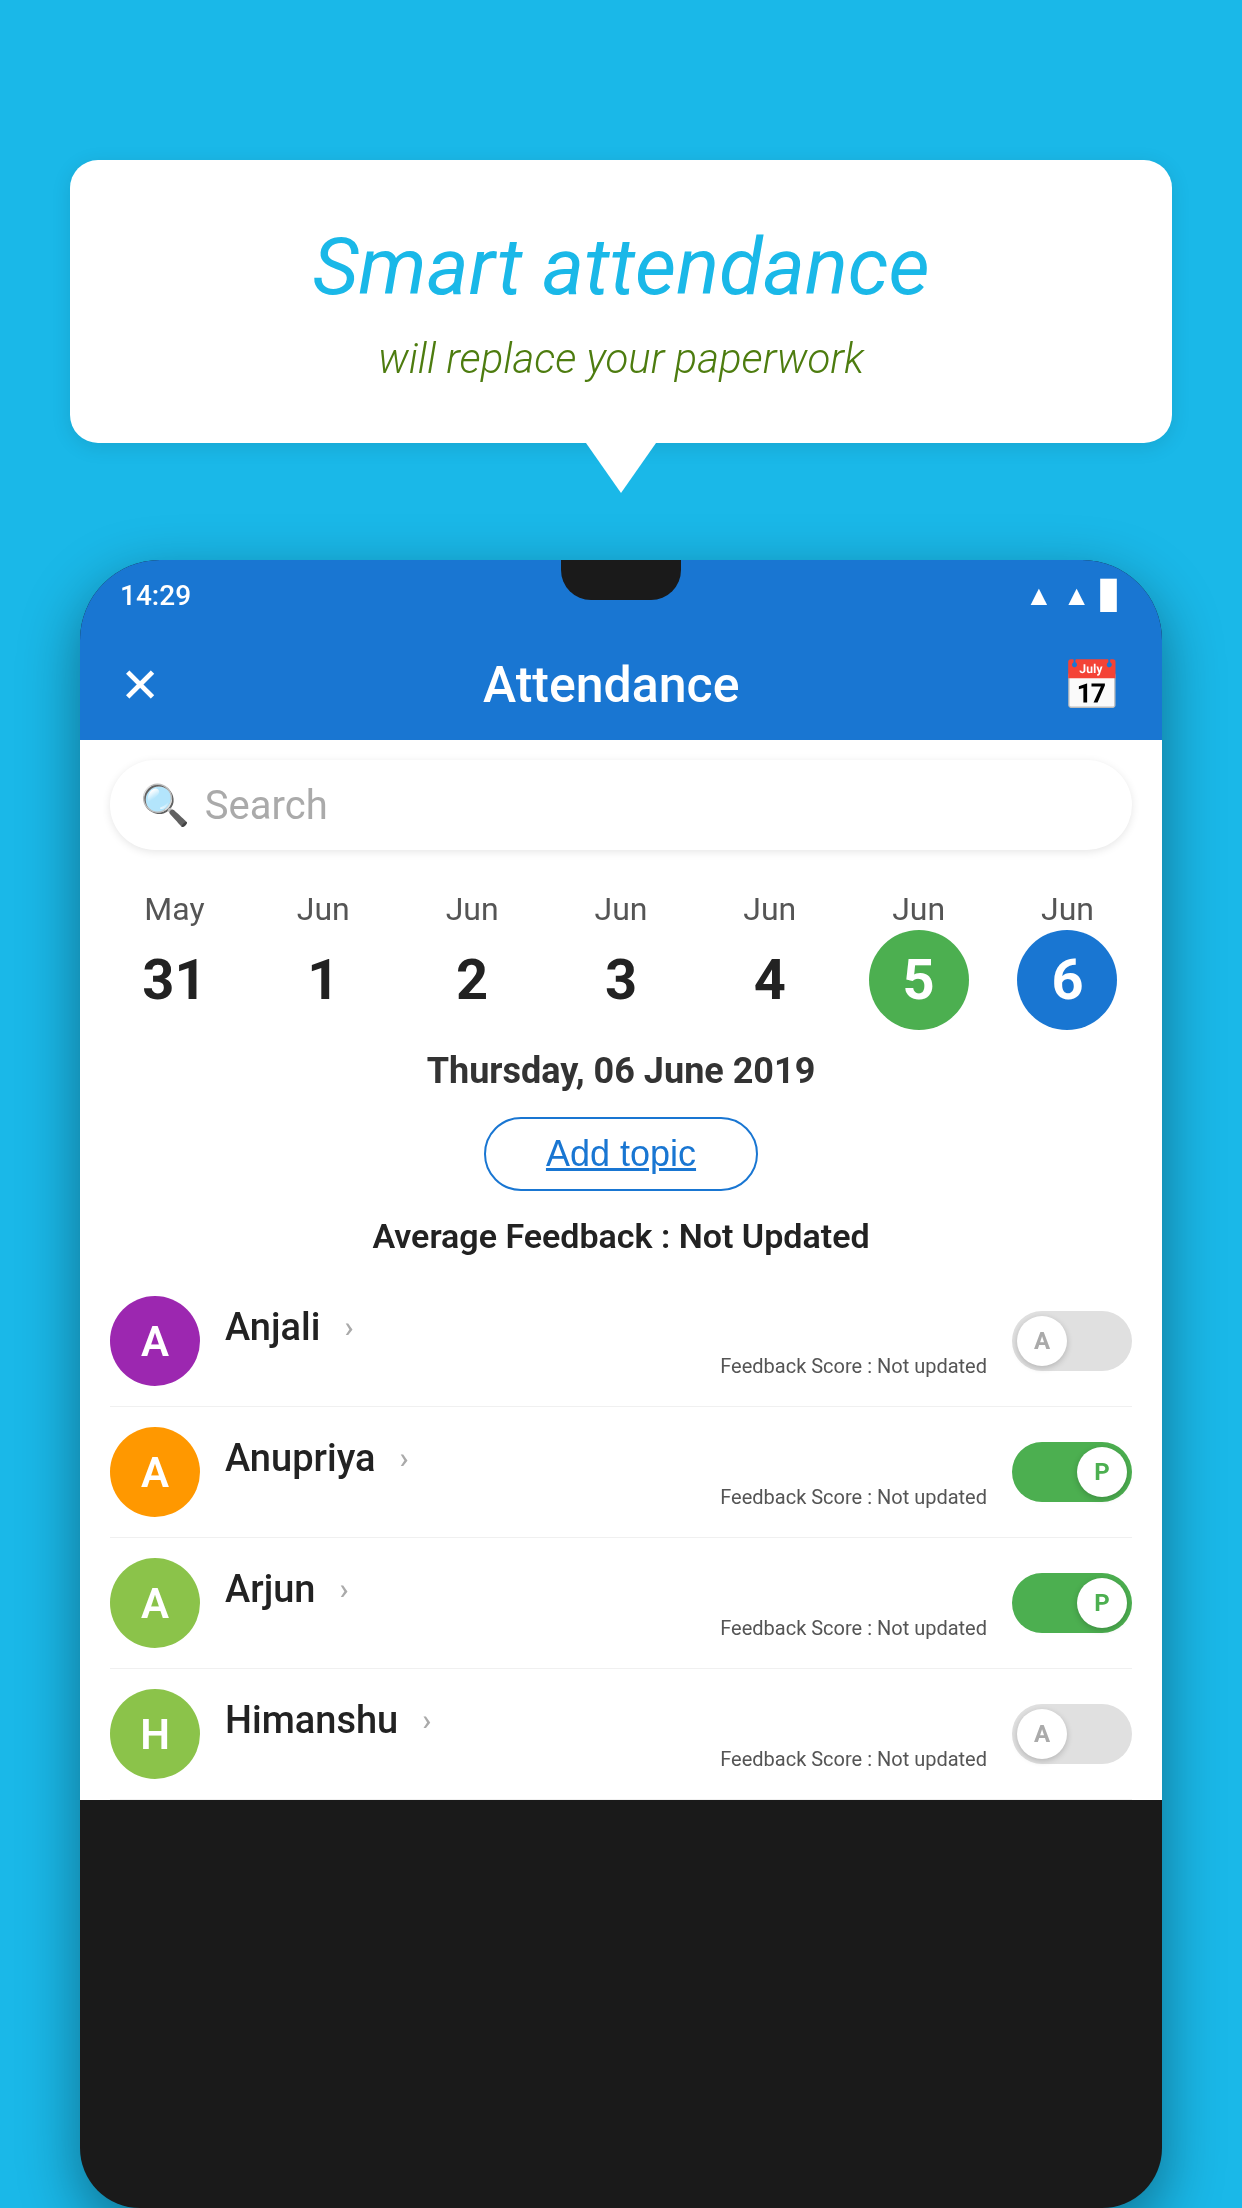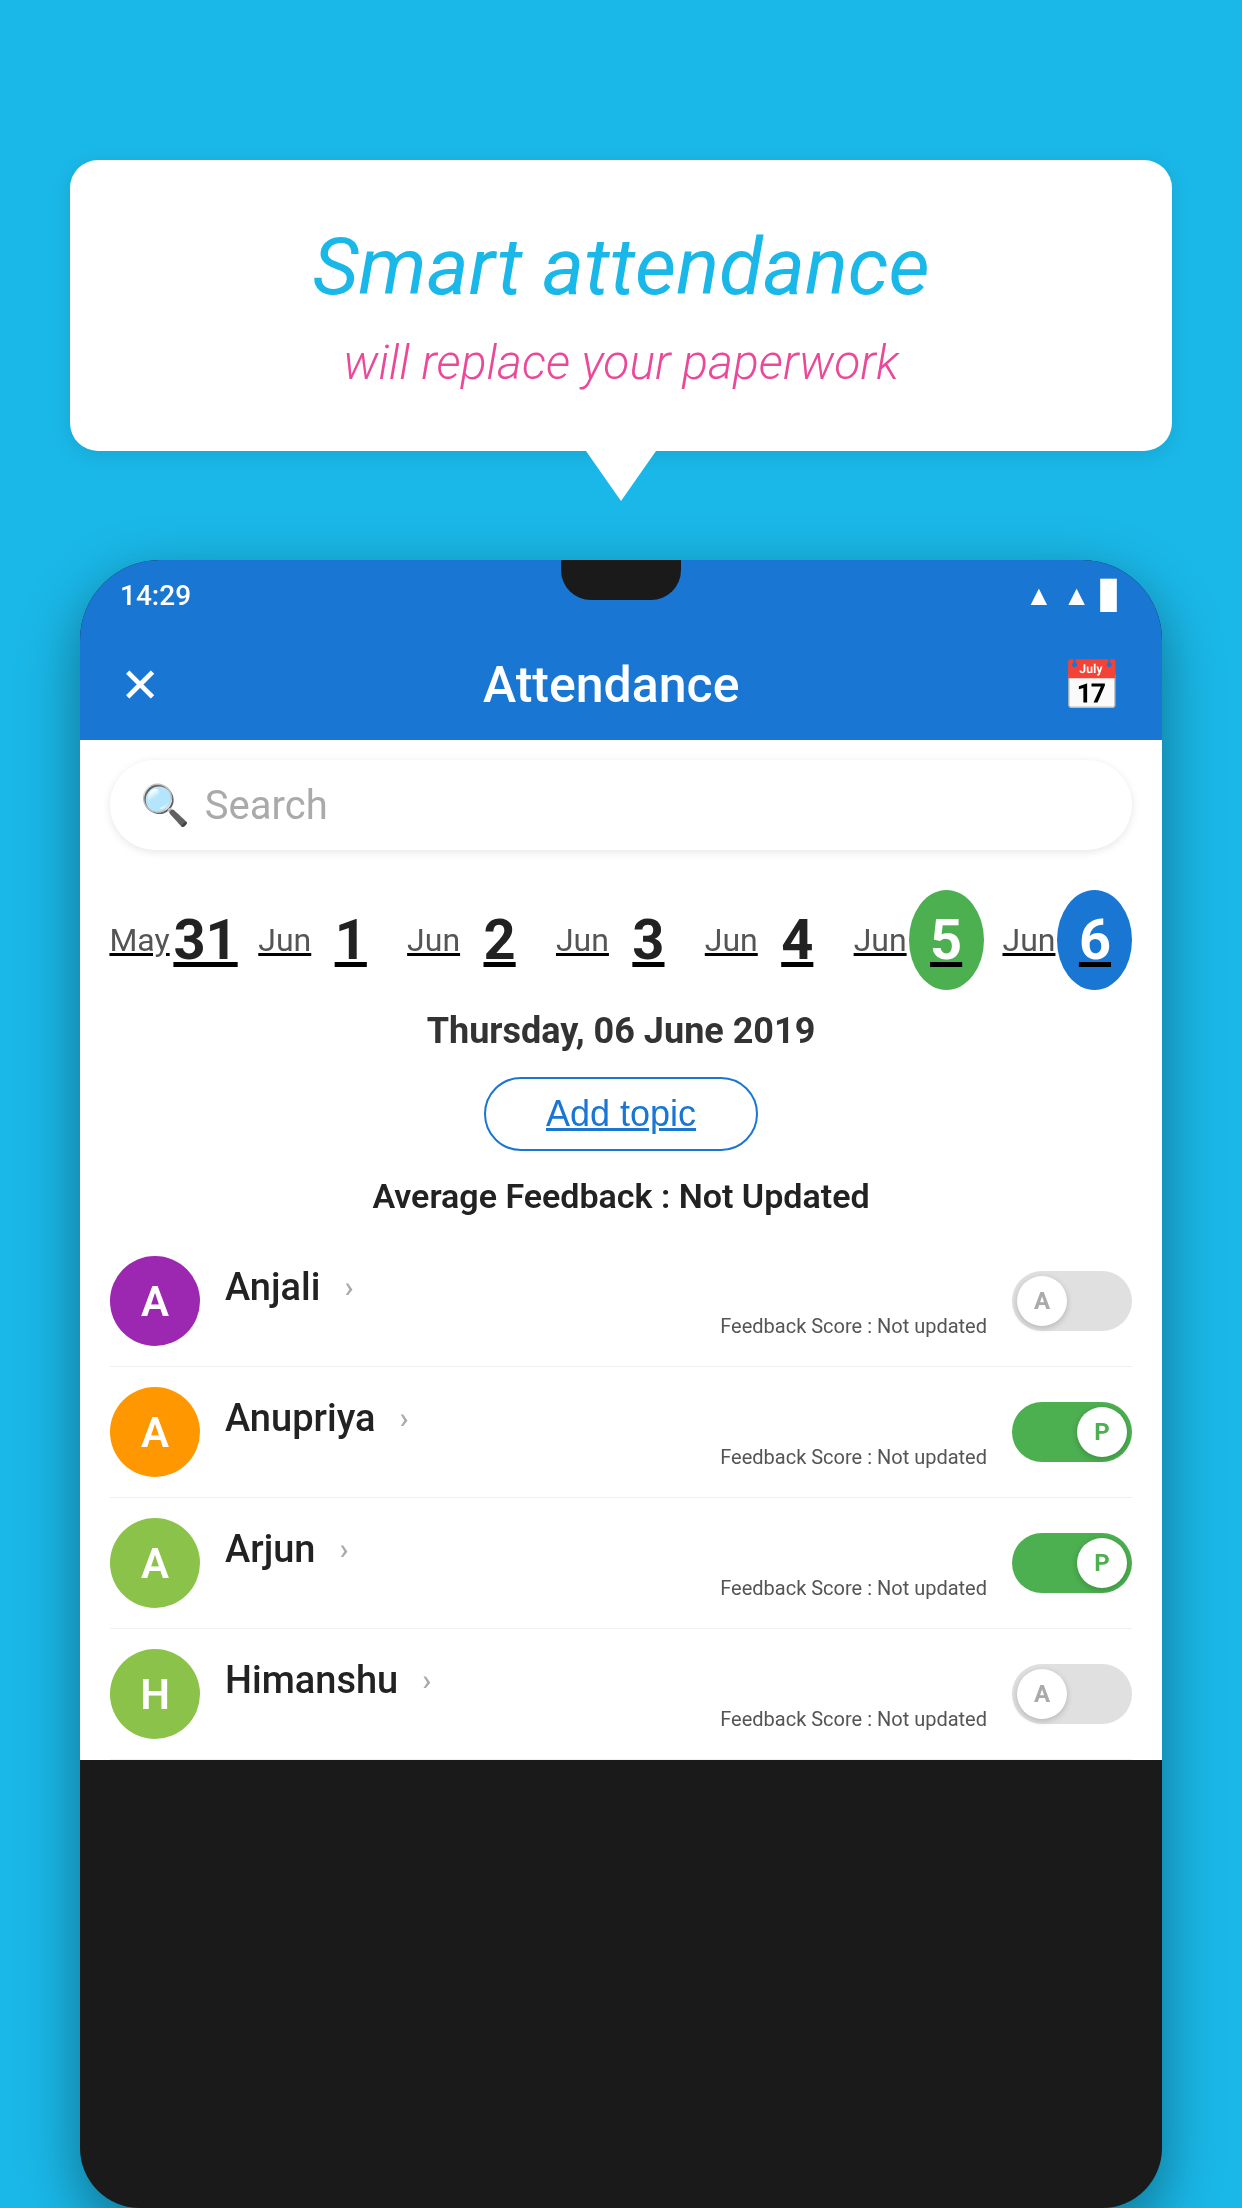--- a/index.html
+++ b/index.html
@@ -43,22 +43,22 @@
     }
 
     .bubble-title {
       font-size: 80px;
       font-weight: 400;
       color: #1ab8e8;
       margin-bottom: 20px;
     }
 
     .bubble-subtitle {
-      font-size: 48px;
-      color: #ec4899;
+      font-size: 42px;
+      color: #4d7c0f;
       font-weight: 300;
     }
 
     
     .phone-frame {
       position: absolute;
       top: 560px;
       left: 80px;
       right: 80px;
       bottom: 0;
@@ -158,24 +158,24 @@
     
     .calendar-strip {
       display: flex;
       justify-content: space-around;
       padding: 20px 20px 0;
       background: white;
     }
 
     .cal-day {
       display: flex;
+      flex-direction: column;
       align-items: center;
       gap: 2px;
       width: 130px;
-      text-decoration: underline;
     }
 
     .cal-month {
       font-size: 32px;
       color: #555;
       font-weight: 400;
     }
 
     .cal-date {
       font-size: 56px;

